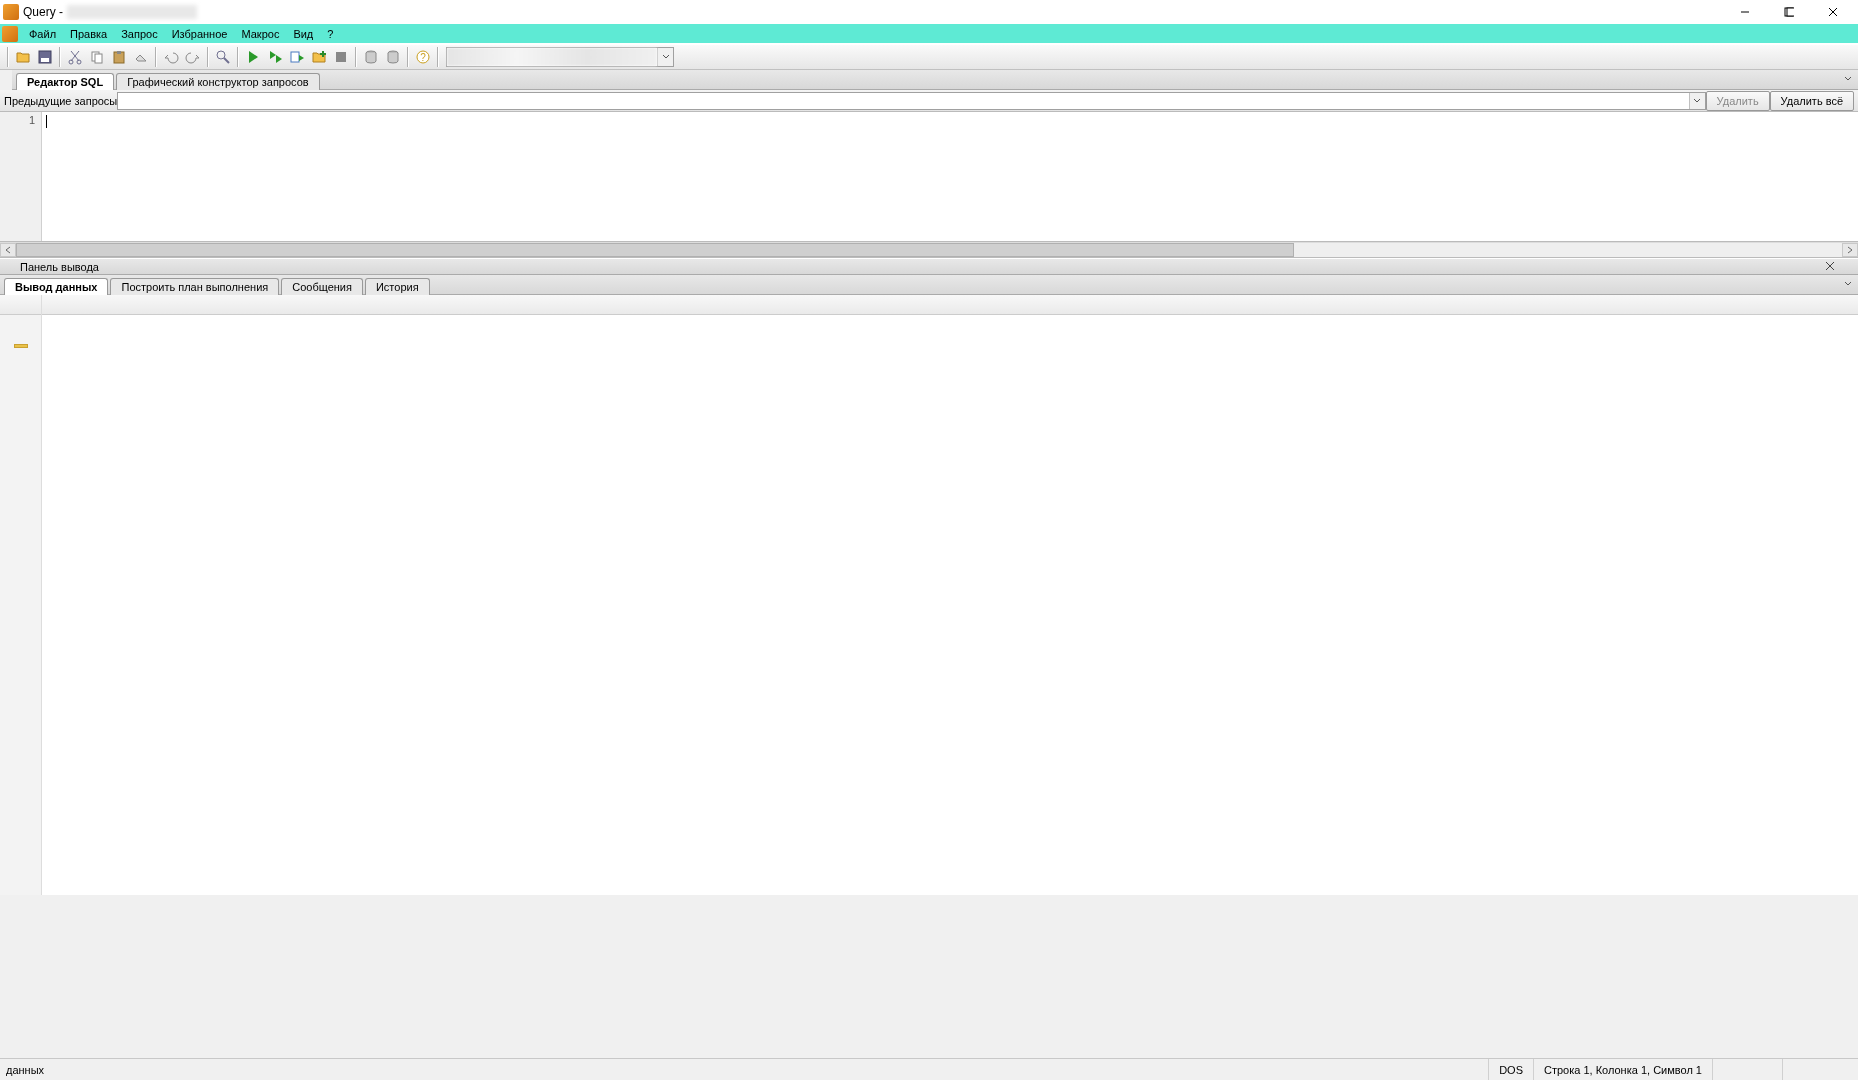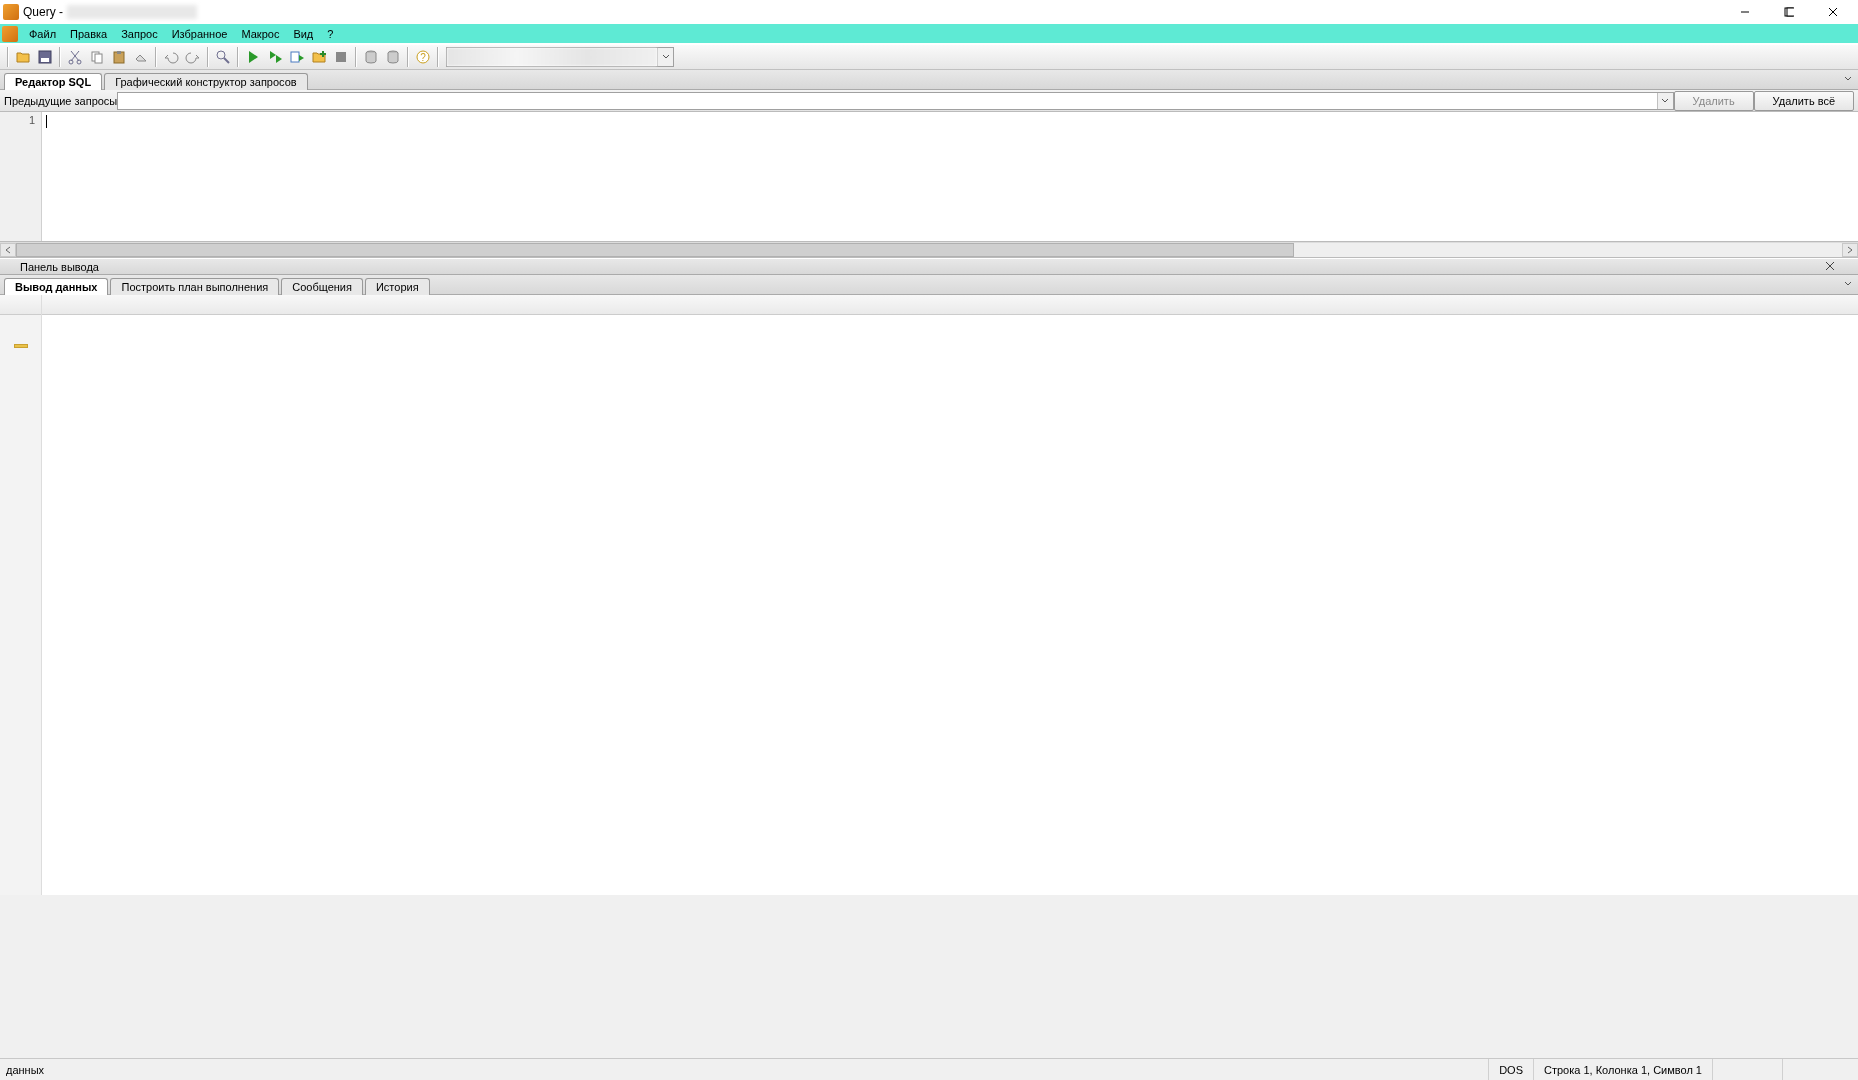--- a/index.html
+++ b/index.html
@@ -12,30 +12,30 @@
 .winbtn { width:44px; height:20px; display:flex; align-items:center; justify-content:center; font-size:10px; }
 .winbtn svg { stroke:#000; stroke-width:1; fill:none; }
 .menubar { height:20px; background:#5eead4; border-bottom:1px solid #fff; display:flex; align-items:center; padding:0 2px; }
 .menubar .menu-item { padding:2px 7px; cursor:default; }
 .toolbar { height:26px; background:linear-gradient(#fafafa,#e6e6e6); border-top:1px solid #fff; border-bottom:1px solid #c0c0c0; display:flex; align-items:center; padding:0 4px; }
 .tbbtn { width:20px; height:20px; margin:0 1px; display:flex; align-items:center; justify-content:center; border:1px solid transparent; border-radius:2px; }
 .tbsep { width:2px; height:20px; margin:0 3px; border-left:1px solid #b0b0b0; border-right:1px solid #fff; }
 .tbcombo { height:20px; border:1px solid #a0a0a0; background:#fff; display:flex; align-items:center; margin-left:4px; }
 .tbcombo .cb-body { width:210px; height:18px; background:linear-gradient(90deg,#e5e5e5,#f5f5f5,#e5e5e5,#f0f0f0); filter:blur(1px); }
 .tbcombo .cb-arrow { width:16px; height:18px; background:#f0f0f0; border-left:1px solid #c0c0c0; display:flex; align-items:center; justify-content:center; }
-.tabstrip { height:20px; background:linear-gradient(#e8e8e8,#d8d8d8); border-bottom:1px solid #aaa; display:flex; align-items:flex-end; padding:0 4px; position:relative; }
+.tabstrip { height:20px; background:linear-gradient(#e8e8e8,#d8d8d8); border-bottom:1px solid #aaa; display:flex; align-items:flex-end; padding:0 4px; position:relative;margin-left:12px; }
 .tabstrip .overflow { position:absolute; right:3px; top:2px; width:14px; height:14px; display:flex; align-items:center; justify-content:center; }
 .tab { padding:2px 10px; border:1px solid #999; border-bottom:none; background:#e8e8e8; margin-right:2px; border-radius:3px 3px 0 0; font-size:11px; position:relative; top:1px; }
 .tab.active { background:#fff; font-weight:bold; z-index:2; }
 .prevrow { height:22px; background:linear-gradient(#f4f4f4,#e4e4e4); border-bottom:1px solid #bbb; display:flex; align-items:center; padding:0 4px; }
 .prevrow .lbl { font-size:11px; }
 .prevrow .combo { flex:1; height:18px; border:1px solid #a0a0a0; background:#fff; display:flex; }
 .prevrow .combo .cb-body { flex:1; }
 .prevrow .combo .cb-arrow { width:16px; background:#f0f0f0; border-left:1px solid #c0c0c0; display:flex; align-items:center; justify-content:center; }
-.prevrow button { height:20px; padding:0 18px; border:1px solid #999; background:linear-gradient(#fafafa,#e6e6e6); border-radius:2px; font-size:11px; }
+.prevrow button { height:20px; padding:0 10px; border:1px solid #999; background:linear-gradient(#fafafa,#e6e6e6); border-radius:2px; font-size:11px; }
 .prevrow button:disabled { color:#888; }
 .editor { height:130px; background:#fff; display:flex; border-bottom:1px solid #bbb; position:relative; }
 .gutter { width:42px; background:#f0f0f0; border-right:1px solid #d0d0d0; text-align:right; padding:2px 6px 0 0; color:#555; font-size:11px; }
 .code { flex:1; padding:2px 4px; font-family:Consolas,monospace; font-size:12px; position:relative; }
 .code .cursor { display:inline-block; width:1px; height:13px; background:#000; vertical-align:text-bottom; }
 .hscroll { height:16px; background:#f0f0f0; border-top:1px solid #ddd; border-bottom:1px solid #bbb; display:flex; align-items:center; }
 .hscroll .arrow { width:16px; height:14px; background:#e8e8e8; border:1px solid #c8c8c8; display:flex; align-items:center; justify-content:center; }
 .hscroll .track { flex:1; height:14px; background:#efefef; position:relative; }
 .hscroll .thumb { position:absolute; left:0; top:0; height:100%; width:1278px; background:#cfcfcf; border:1px solid #b0b0b0; }
 .panelhead { height:17px; background:linear-gradient(#e8e8e8,#d8d8d8); border-top:1px solid #fff; border-bottom:1px solid #aaa; display:flex; align-items:center; padding:0 20px; font-size:11px; }

